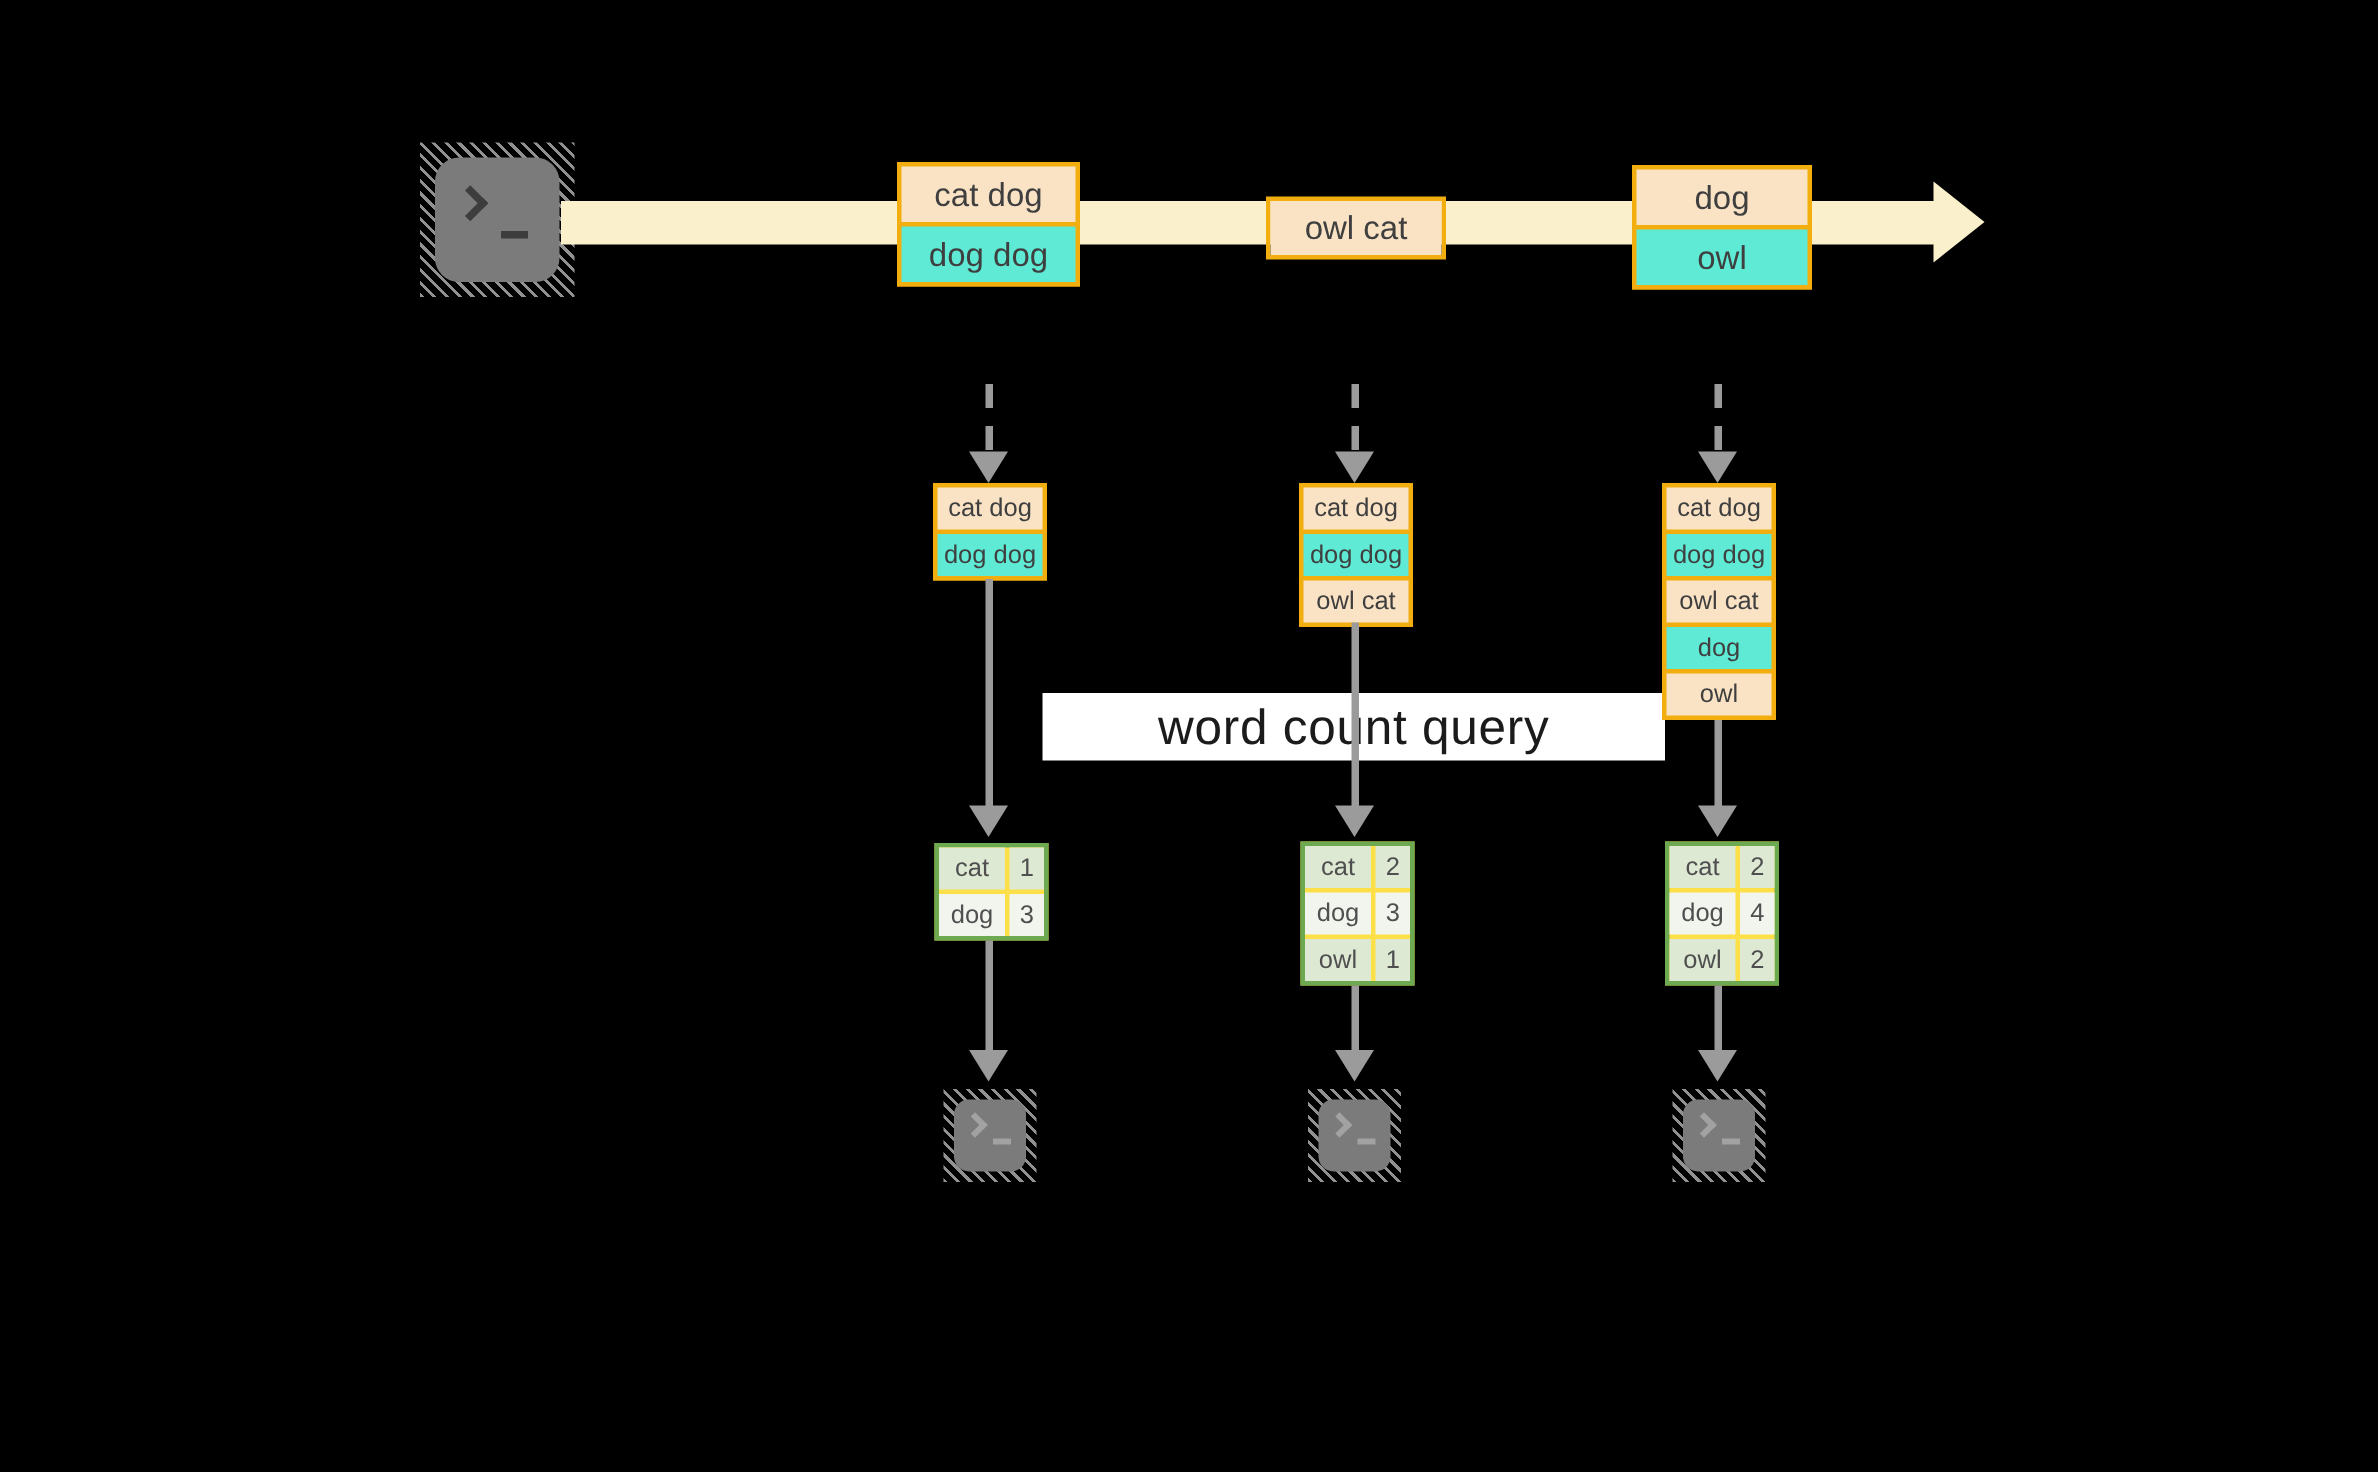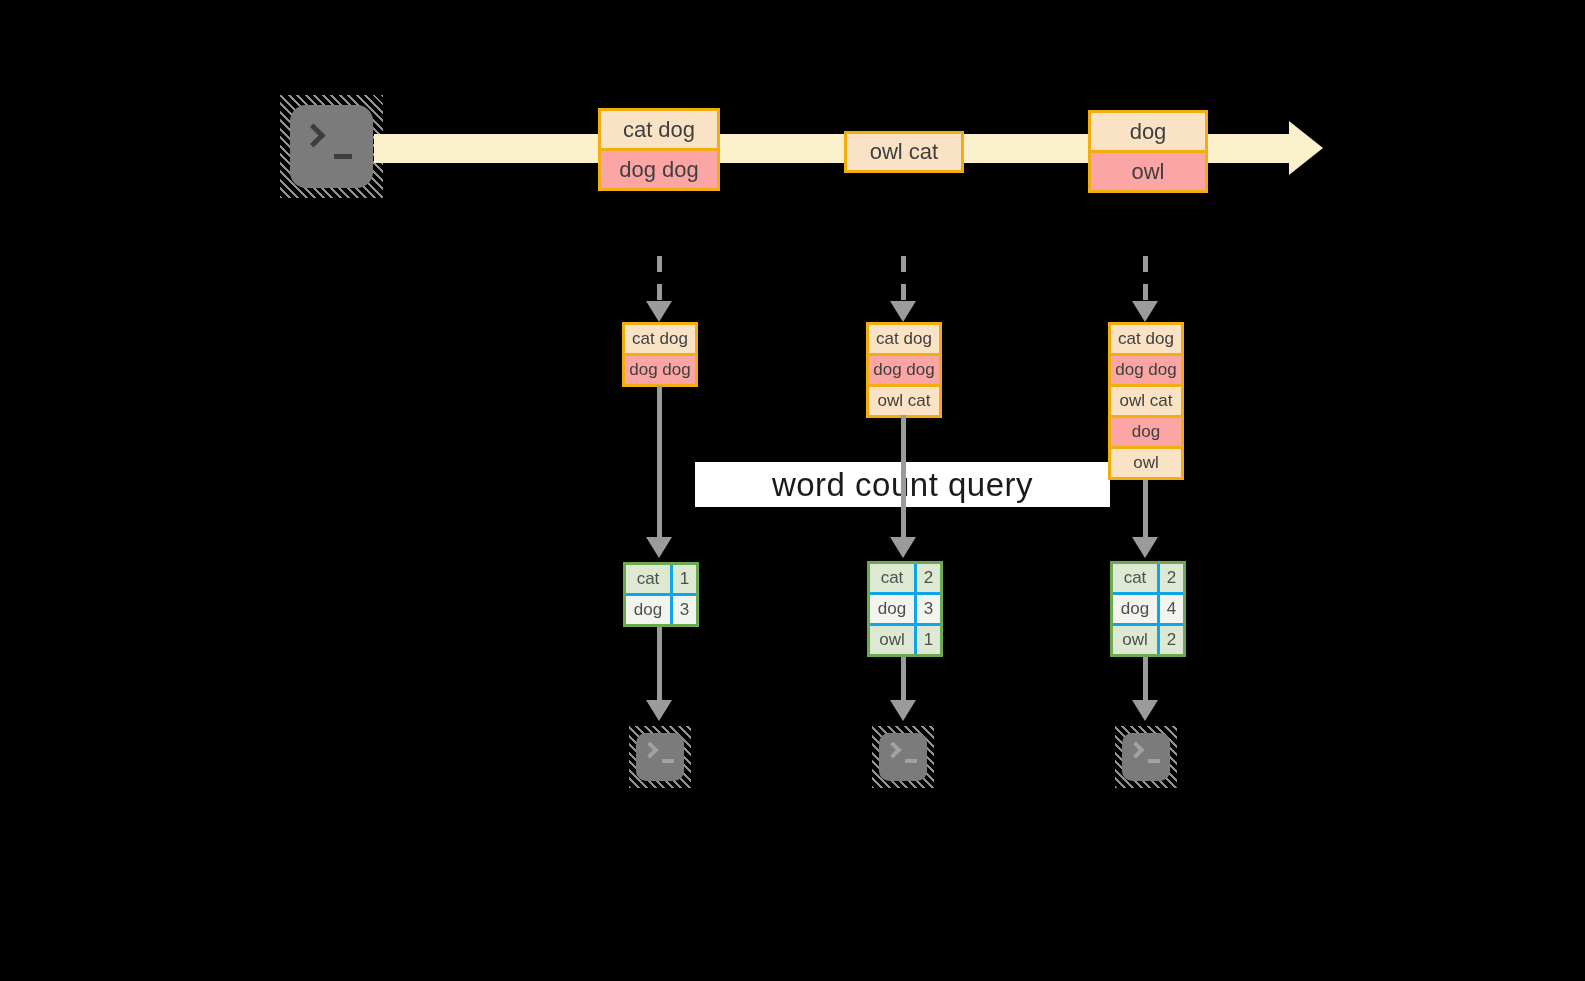--- a/index.html
+++ b/index.html
@@ -34,21 +34,21 @@
     border-left:34px solid #fbf0cc;
   }
 
   
   .obox{position:absolute;border:3px solid #f1ae0e;box-sizing:border-box;background:#f1ae0e;z-index:4;}
   .ocell{display:flex;align-items:center;justify-content:center;}
   .ocell + .ocell{margin-top:3px;}
   .ecell{height:37px;font-size:22px;}
   .scell{height:28px;font-size:17px;}
   .fill-dark{background:#fae3c5;}
-  .fill-light{background:#fca5a5;}
+  .fill-light{background:#5eead4;}
 
   
   .dash{position:absolute;width:5px;z-index:2;
     background:repeating-linear-gradient(180deg,#9b9b9b 0 16px,transparent 16px 28px);}
   .ahead{position:absolute;width:0;height:0;z-index:2;
     border-left:13px solid transparent;border-right:13px solid transparent;
     border-top:21px solid #9b9b9b;}
 
   
   .line{position:absolute;width:5px;background:#9b9b9b;z-index:5;}
@@ -56,21 +56,21 @@
   
   .qlabel{
     position:absolute;left:695px;top:462px;width:415px;height:45px;background:#ffffff;z-index:3;
     display:flex;align-items:center;justify-content:center;
     font-size:33px;color:#1b1b1b;letter-spacing:0.5px;
   }
 
   
   .gtable{
     position:absolute;width:76px;box-sizing:border-box;z-index:4;
-    background:#0ea5e9;border:3px solid #6ca951;
+    background:#fde047;border:3px solid #6ca951;
     display:grid;grid-template-columns:44px 1fr;gap:3px;
   }
   .gcell{height:28px;display:flex;align-items:center;justify-content:center;
     font-size:17px;color:#4f4f4f;}
   .g-dark{background:#dde9d3;}
   .g-light{background:#f2f5ee;}
 </style>
 </head>
 <body>
 

